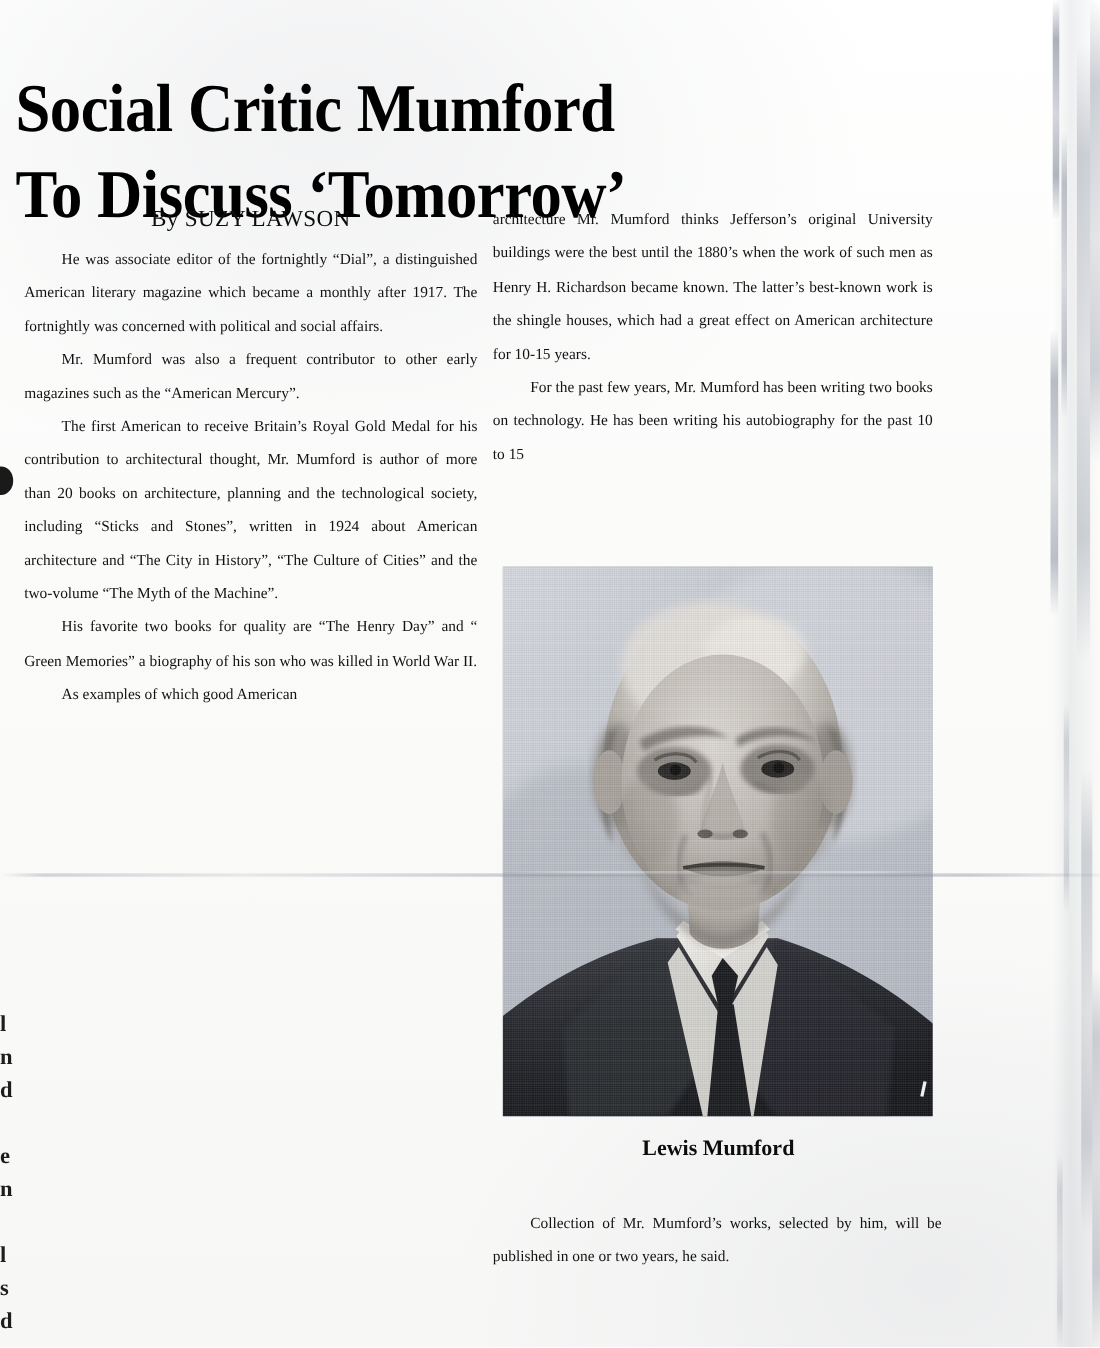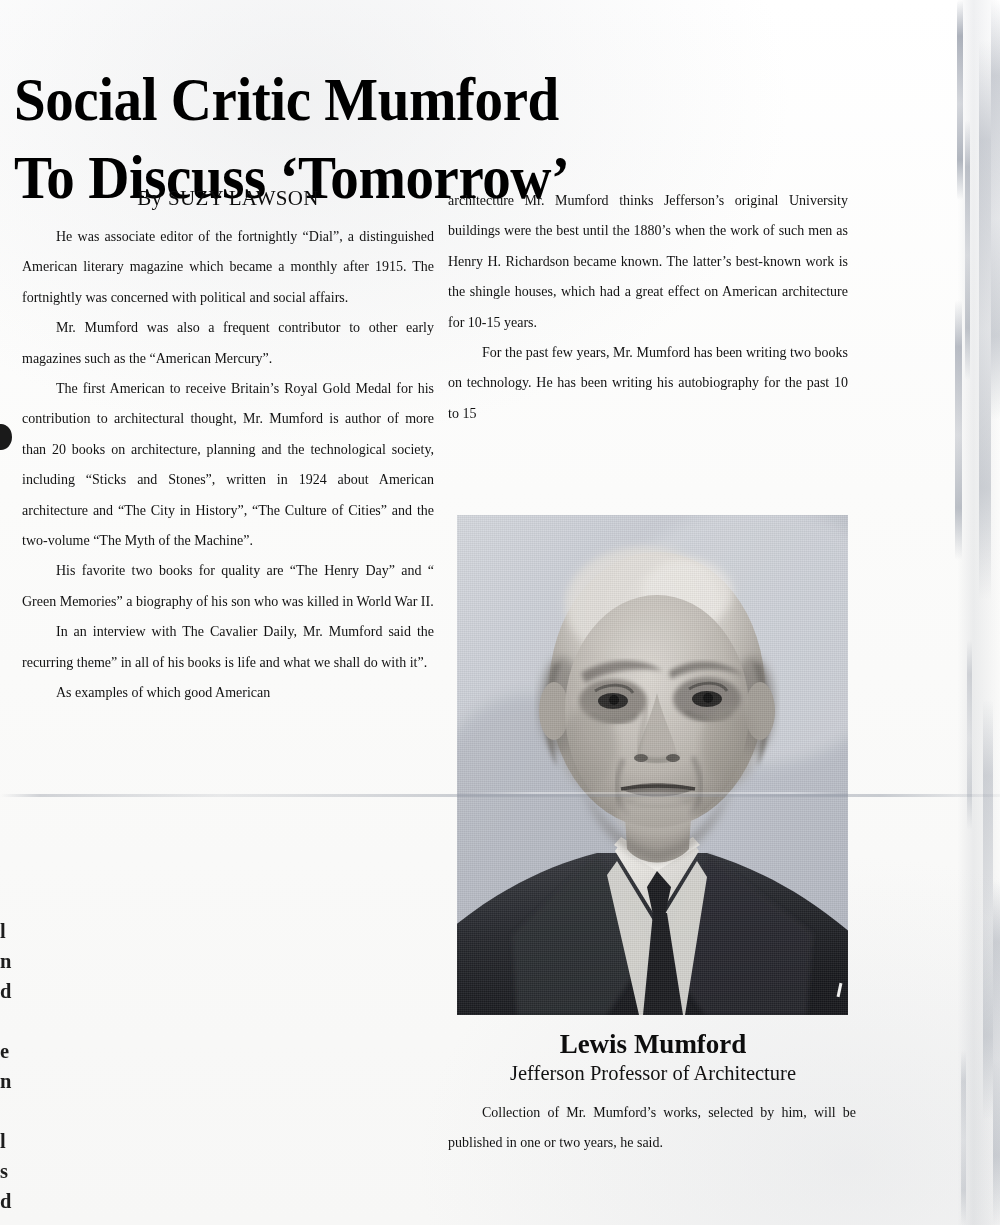--- a/index.html
+++ b/index.html
@@ -174,21 +174,21 @@
 
   
   .caption {
     position: absolute;
     left: 448px;
     top: 1031px;
     width: 410px;
     text-align: center;
   }
   .caption .cap-name {
-    font-size: 27px;
+    font-size: 20px;
     font-weight: bold;
     line-height: 27px;
     color: #0d0d0d;
   }
   .caption .cap-role {
     font-size: 20.5px;
     line-height: 30px;
     color: #121212;
   }
 
@@ -213,25 +213,24 @@
   <div class="paper-tint"></div>
 
   <h1 class="headline">
     <span class="hl-line">Social Critic Mumford</span>
     <span class="hl-line">To Discuss ‘Tomorrow’</span>
   </h1>
 
   <div class="byline">By SUZY LAWSON</div>
 
   <div class="col left">
-    <p>He was associate editor of the fortnightly “Dial”, a distinguished American literary magazine which became a monthly after 1915. The fortnightly was concerned with political and social affairs.</p>
+    <p>He was associate editor of the fortnightly “Dial”, a distinguished American literary magazine which became a monthly after 1917. The fortnightly was concerned with political and social affairs.</p>
     <p>Mr. Mumford was also a frequent contributor to other early magazines such as the “American Mercury”.</p>
     <p>The first American to receive Britain’s Royal Gold Medal for his contribution to architectural thought, Mr. Mumford is author of more than 20 books on architecture, planning and the technological society, including “Sticks and Stones”, written in 1924 about American architecture and “The City in History”, “The Culture of Cities” and the two-volume “The Myth of the Machine”.</p>
     <p>His favorite two books for quality are “The Henry Day” and “ Green Memories” a biography of his son who was killed in World War II.</p>
-    <p>In an interview with The Cavalier Daily, Mr. Mumford said the recurring theme” in all of his books is life and what we shall do with it”.</p>
     <p>As examples of which good American</p>
   </div>
 
   <div class="col right">
     <p class="cont">architecture Mr. Mumford thinks Jefferson’s original University buildings were the best until the 1880’s when the work of such men as Henry H. Richardson became known. The latter’s best-known work is the shingle houses, which had a great effect on American architecture for 10-15 years.</p>
     <p>For the past few years, Mr. Mumford has been writing two books on technology. He has been writing his autobiography for the past 10 to 15</p>
   </div>
 
   <div class="photo-wrap">
     <svg viewBox="0 0 391 500" preserveAspectRatio="none">
@@ -344,21 +343,20 @@
       <rect x="0" y="0" width="391" height="500" fill="none"></rect>
       <ellipse cx="195" cy="250" rx="260" ry="300" fill="none"></ellipse>
     </svg>
     <div class="photo-grain"></div>
     <div class="photo-crease"></div>
     <div class="photo-nick"></div>
   </div>
 
   <div class="caption">
     <div class="cap-name">Lewis Mumford</div>
-    <div class="cap-role">Jefferson Professor of Architecture</div>
   </div>
 
   <div class="col right-lower">
     <p>Collection of Mr. Mumford’s works, selected by him, will be published in one or two years, he said.</p>
   </div>
 
   <div class="fold-line" style="top:794px;"></div>
   <div class="left-blob"></div>
 
   <div class="edge-streaks">

